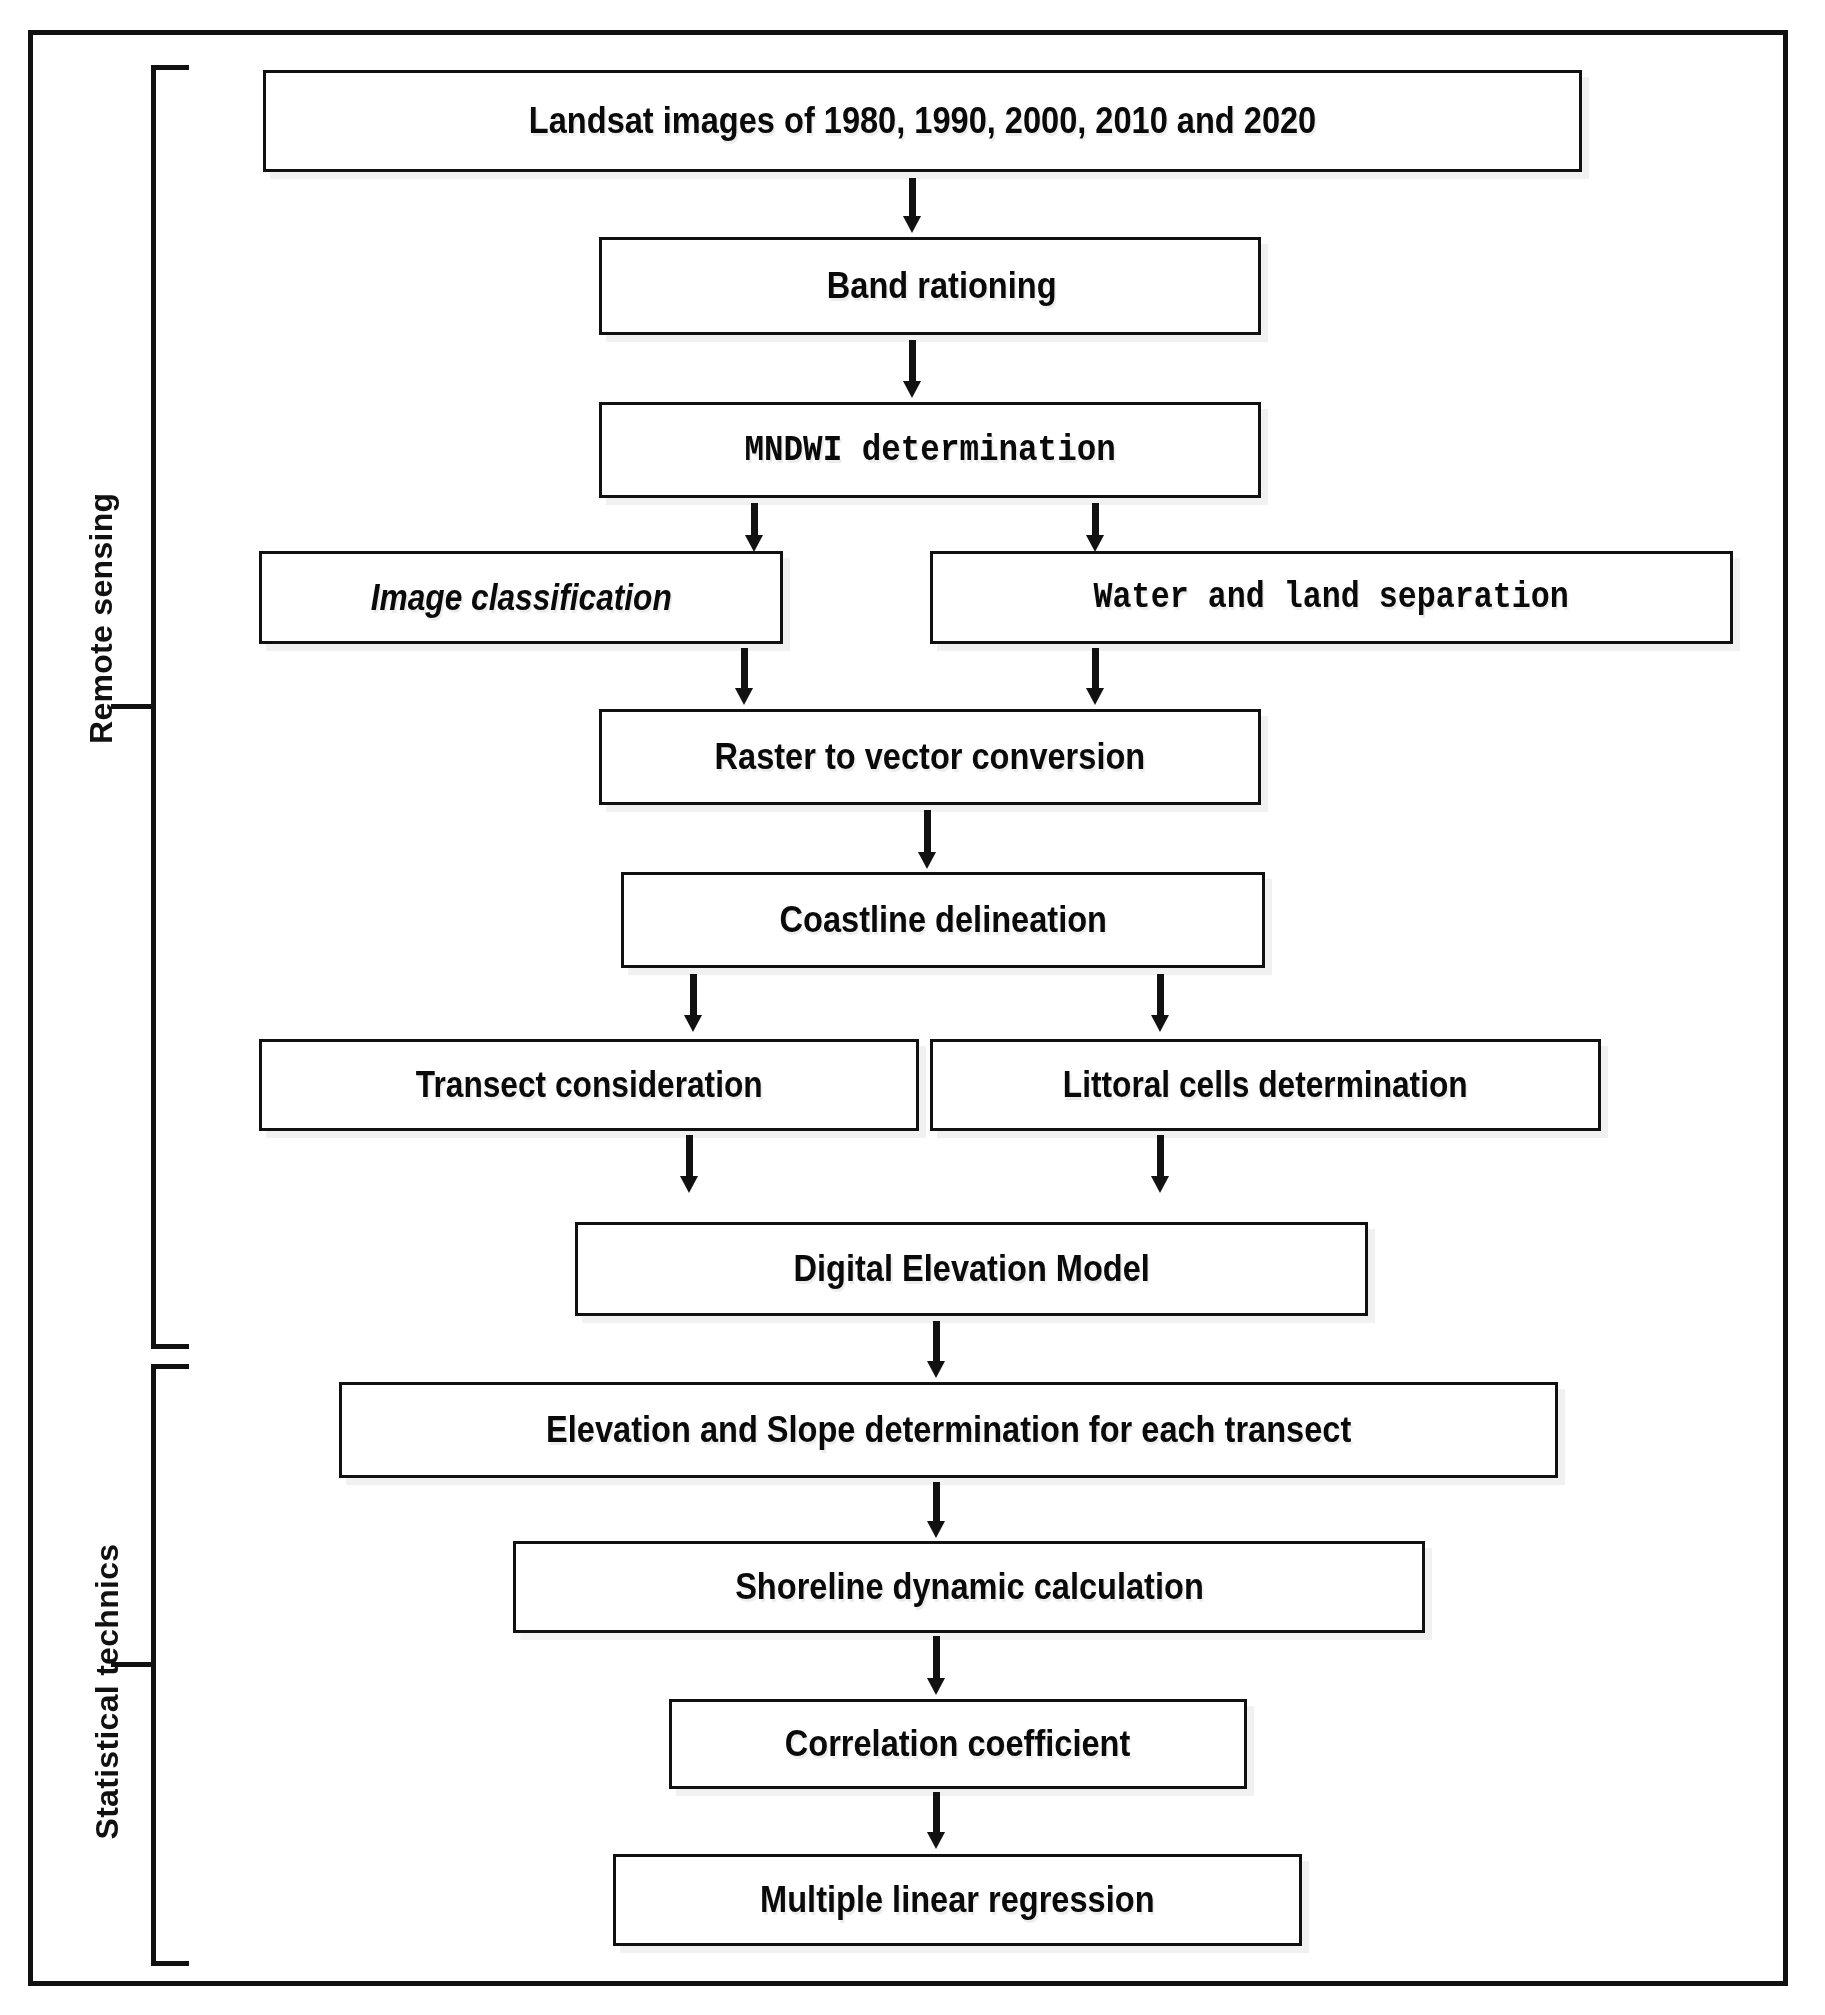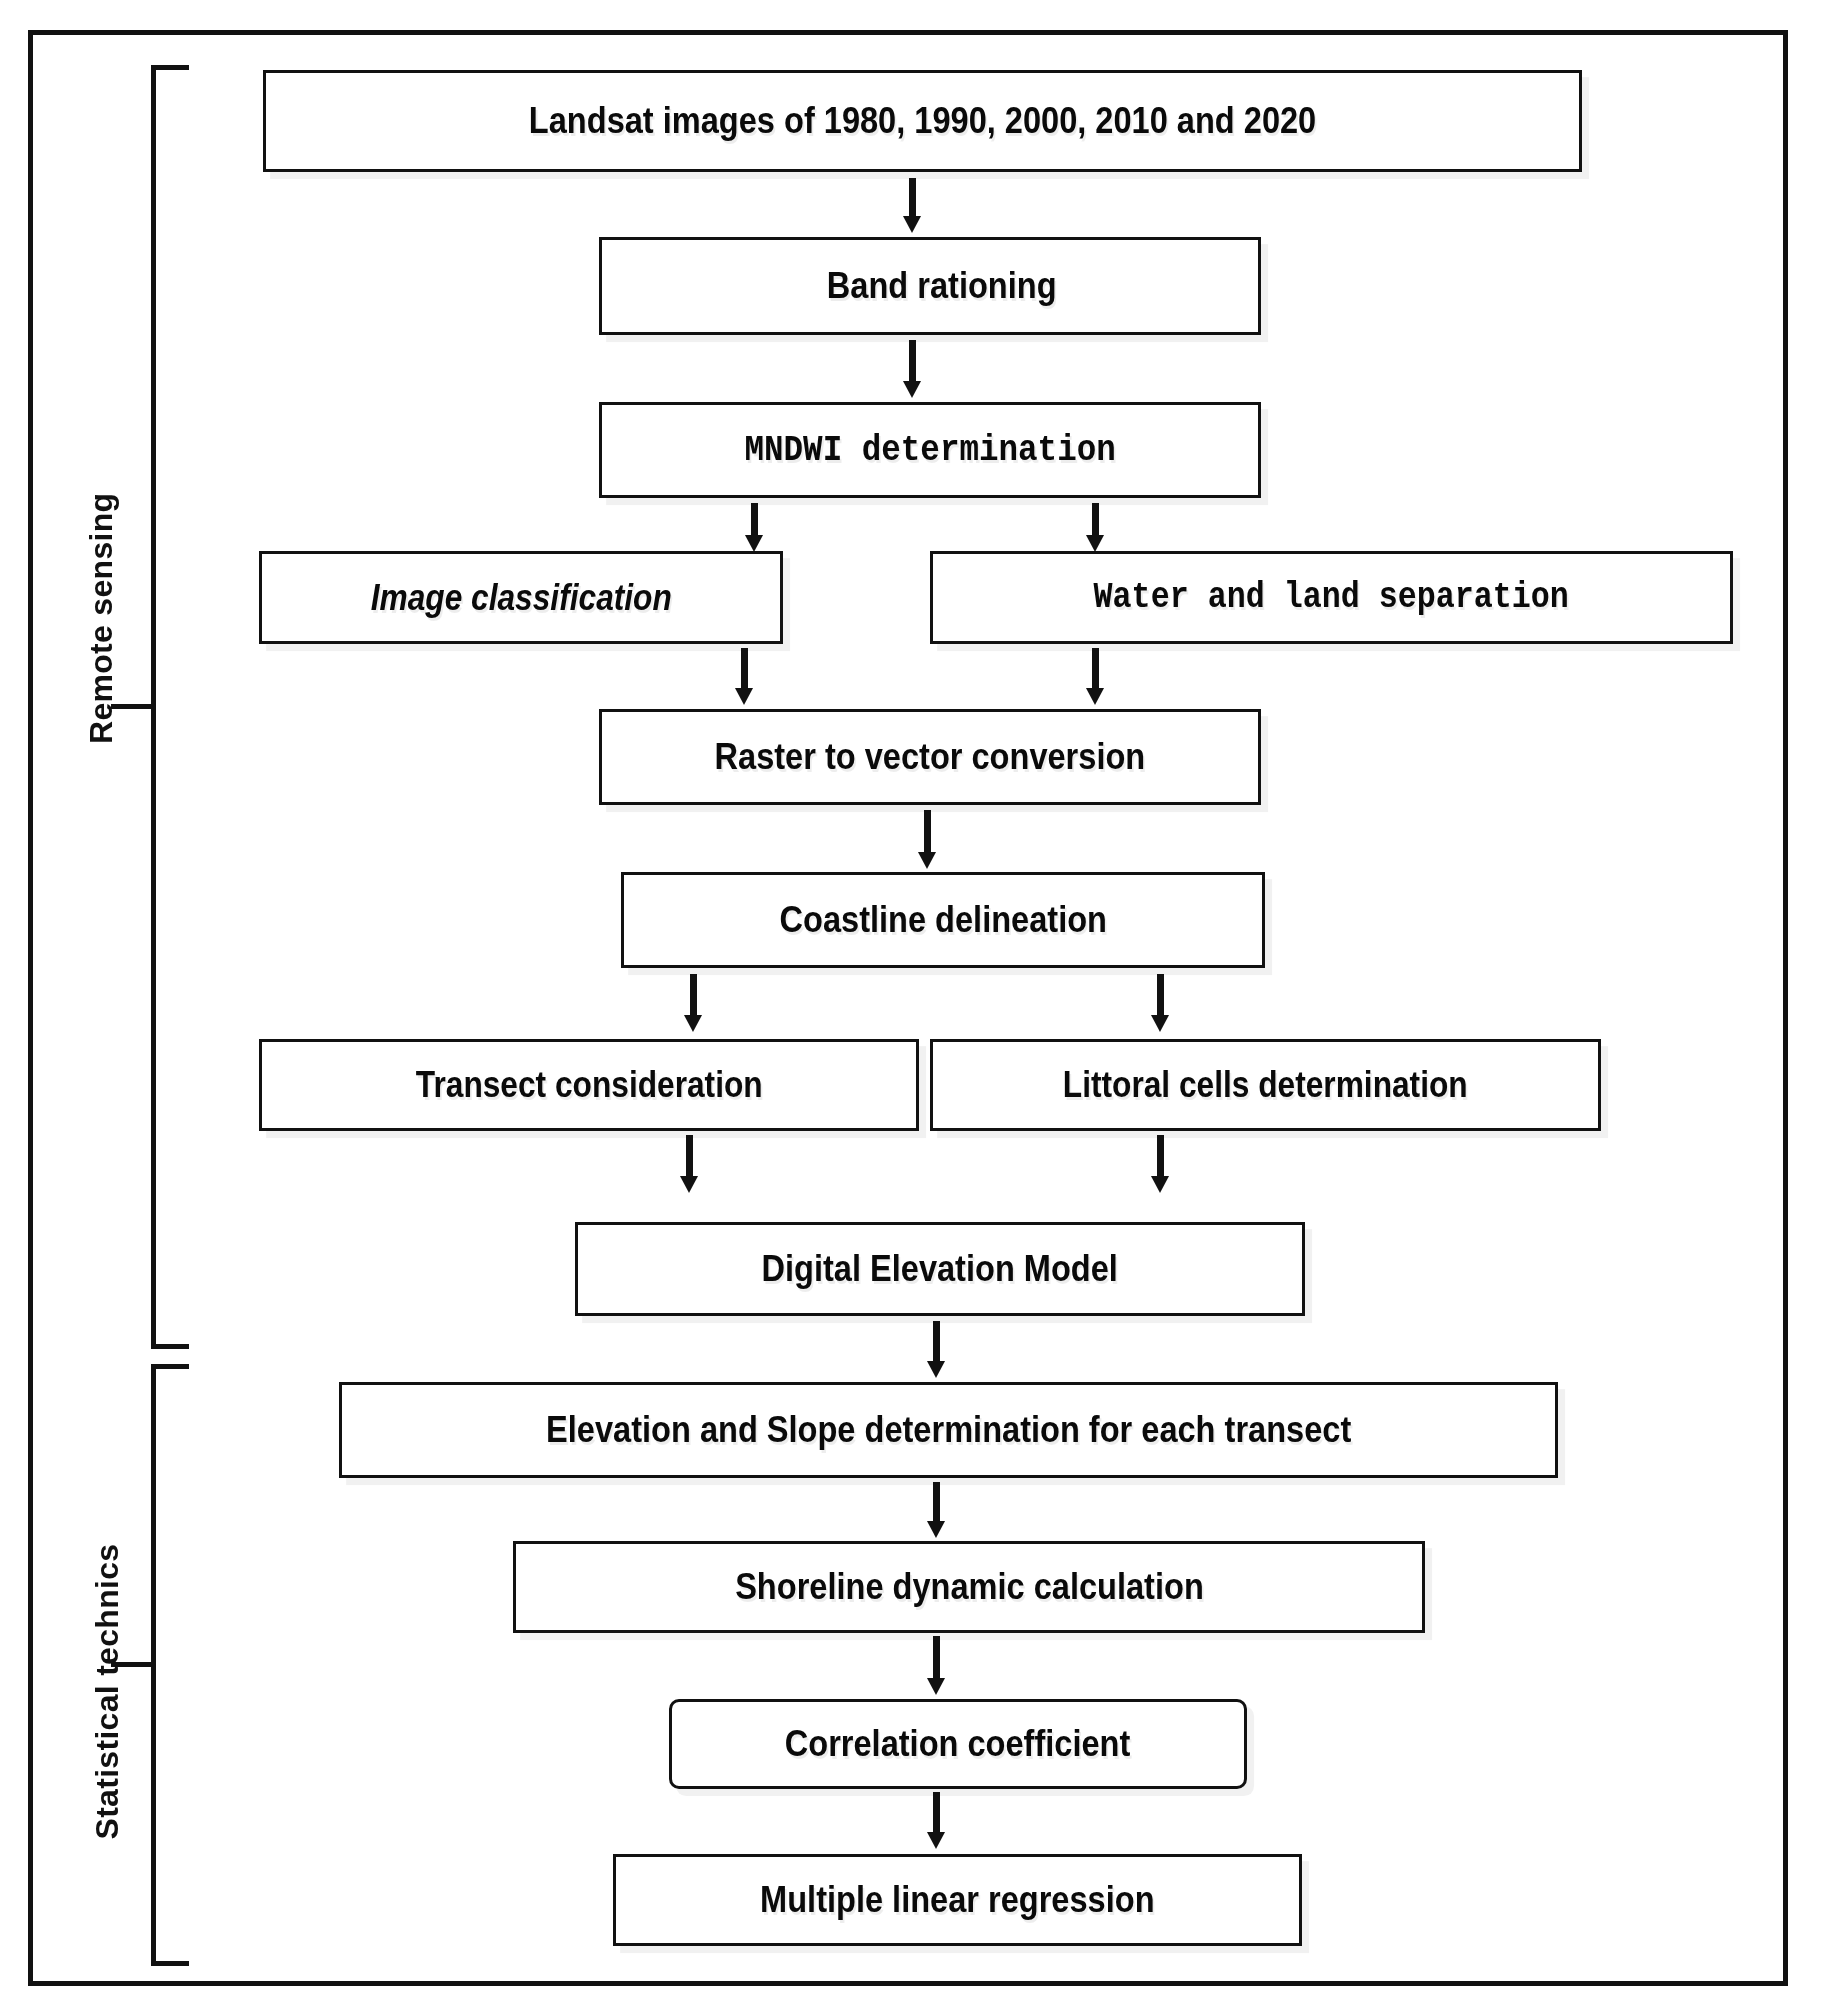--- a/index.html
+++ b/index.html
@@ -178,21 +178,21 @@
 
   <div class="arrow" style="left:679px; top:1135px; width:20.4px; height:58px;">
     <div class="shaft" style="height:42px;"></div>
     <div class="head"></div>
   </div>
   <div class="arrow" style="left:1150px; top:1135px; width:20.4px; height:58px;">
     <div class="shaft" style="height:42px;"></div>
     <div class="head"></div>
   </div>
 
-  <div class="node" style="left:575px; top:1222px; width:730px; height:94px;">
+  <div class="node" style="left:575px; top:1222px; width:793px; height:94px;">
     <span class="label" style="font-size:37px;">Digital Elevation Model</span>
   </div>
   <div class="arrow" style="left:926px; top:1321px; width:20.4px; height:57px;">
     <div class="shaft" style="height:41px;"></div>
     <div class="head"></div>
   </div>
 
   <div class="node" style="left:339px; top:1382px; width:1219px; height:96px;">
     <span class="label" style="font-size:37px;">Elevation and Slope determination for each transect</span>
   </div>
@@ -202,21 +202,21 @@
   </div>
 
   <div class="node" style="left:513px; top:1541px; width:912px; height:92px;">
     <span class="label" style="font-size:37px;">Shoreline dynamic calculation</span>
   </div>
   <div class="arrow" style="left:926px; top:1636px; width:20.4px; height:59px;">
     <div class="shaft" style="height:43px;"></div>
     <div class="head"></div>
   </div>
 
-  <div class="node" style="left:669px; top:1699px; width:578px; height:90px;border-radius:10px;">
+  <div class="node" style="left:669px; top:1699px; width:578px; height:90px;">
     <span class="label" style="font-size:37px;">Correlation coefficient</span>
   </div>
   <div class="arrow" style="left:926px; top:1792px; width:20.4px; height:57px;">
     <div class="shaft" style="height:41px;"></div>
     <div class="head"></div>
   </div>
 
   <div class="node" style="left:613px; top:1854px; width:689px; height:92px;">
     <span class="label" style="font-size:37px;">Multiple linear regression</span>
   </div>

